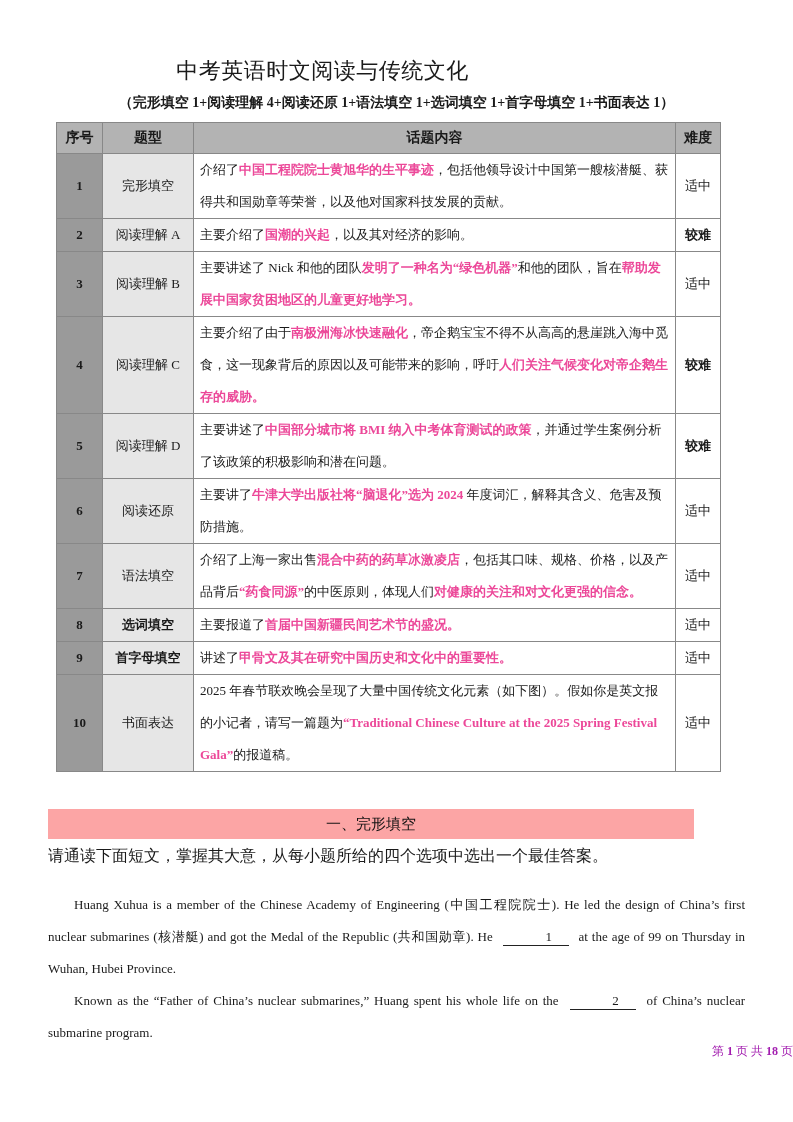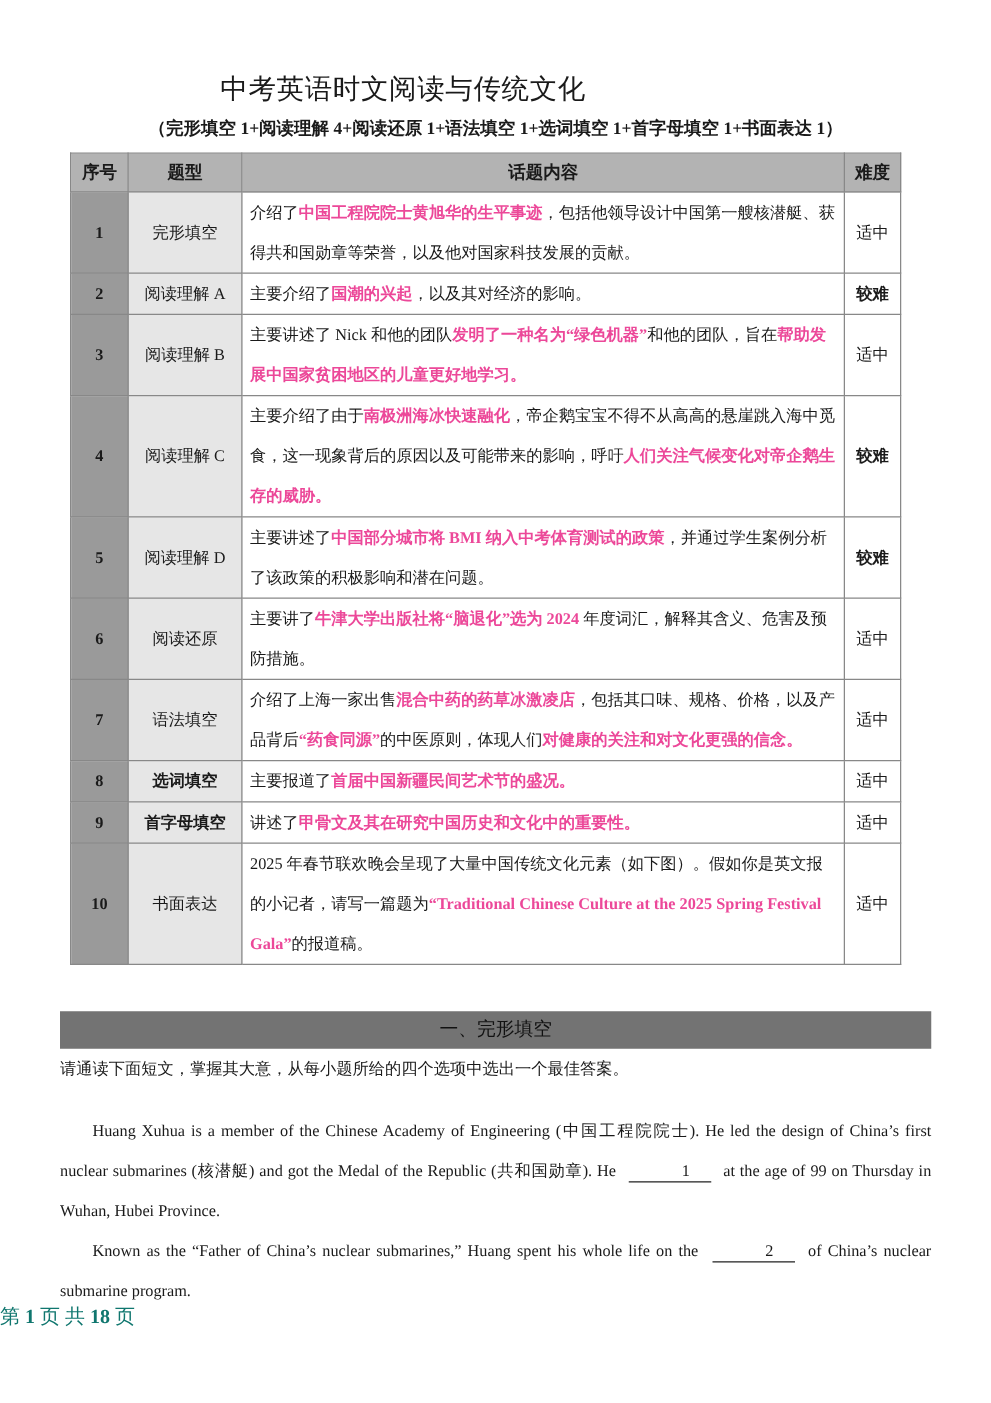--- a/index.html
+++ b/index.html
@@ -26,35 +26,35 @@
     background: #b3b3b3; height: 30px; font-weight: bold; text-align: center; font-size: 14px;
   }
   td.col-num { width: 33px; background: #9a9a9a; text-align: center; font-weight: bold; }
   td.col-type { width: 78px; background: #e6e6e6; text-align: center; }
   td.col-type.bold { font-weight: bold; margin-left: 43px; }
   td.col-content { line-height: 32px; padding: 0 8px; }
   td.col-diff { width: 32px; text-align: center; }
   td.col-diff.bold { font-weight: bold; }
   .b { font-weight: bold; color: #ec4899; }
   .section-bar {
-    position: absolute; top: 809px; left: 48px; width: 697px; height: 30px;
-    background: #737373; text-align: center; line-height: 30px; font-size: 15px; color: #111;
+    position: absolute; top: 809px; left: 48px; width: 646px; height: 30px;
+    background: #fca5a5; text-align: center; line-height: 30px; font-size: 15px; color: #111;
   }
   .instruction {
-    position: absolute; top: 846px; left: 48px; font-size: 13px;
+    position: absolute; top: 846px; left: 48px; font-size: 16px;
   }
   .passage {
     position: absolute; left: 48px; width: 697px; font-size: 13px; line-height: 32px;
     text-align: justify;
     margin-top: 16px;
   }
   .passage p { margin: 0; text-indent: 2em; }
   .blank { display: inline-block; min-width: 66px; border-bottom: 1px solid #222; text-align: center; line-height: 16px; margin: 0 6px; }
   .footer {
-    position: absolute; top: 1043px; left: 0; width: 793px; text-align: left; font-size: 16px; color: #0f766e;
+    position: absolute; top: 1043px; left: 0; width: 793px; text-align: right; font-size: 12px; color: #a21caf;
   }
   .footer .num { font-weight: bold; }
 </style>
 </head>
 <body>
 
 <div class="page-title">中考英语时文阅读与传统文化</div>
 <div class="page-subtitle">（完形填空 1+阅读理解 4+阅读还原 1+语法填空 1+选词填空 1+首字母填空 1+书面表达 1）</div>
 
 <table class="topics">

